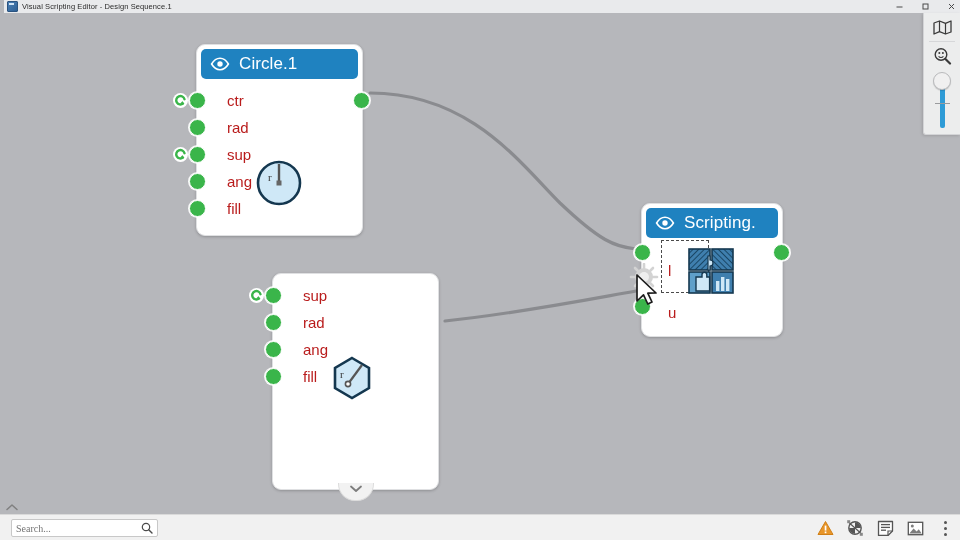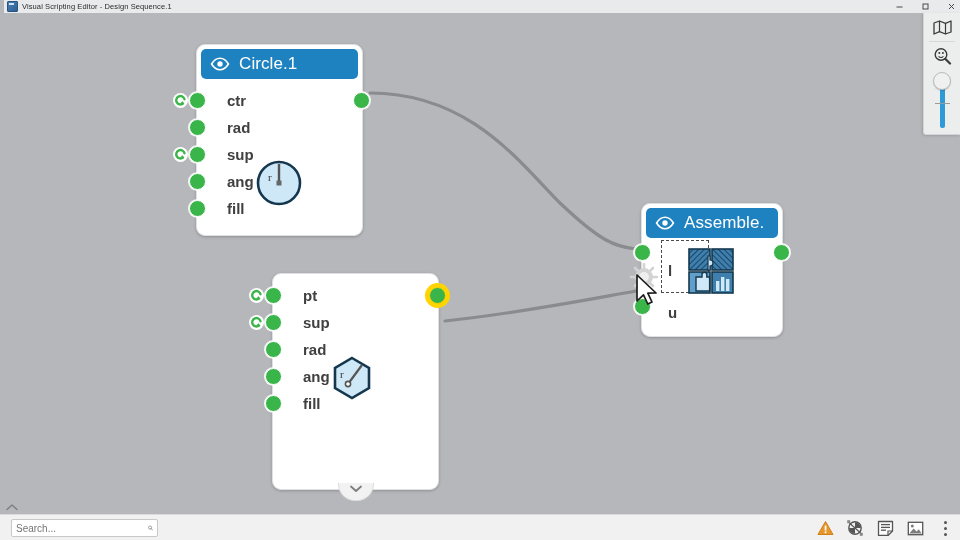--- a/index.html
+++ b/index.html
@@ -53,21 +53,21 @@
   }
   .eye{flex:none;margin-right:9px;}
   .node-title{
     color:#ffffff;font-size:17px;font-weight:400;white-space:nowrap;letter-spacing:.1px;
   }
   .node-body{position:relative;}
   .port-row{
     display:flex;align-items:center;height:27px;position:relative;
   }
   .port-label{
-    font-size:15px;color:#404040;margin-left:30px;line-height:1;font-weight:bold;
+    font-size:15px;color:#b91c1c;margin-left:30px;line-height:1;
   }
   .port-dot{
     position:absolute;width:15px;height:15px;border-radius:50%;
     background:#3ab54a;border:1px solid #ffffff;
     box-shadow:0 0 0 1px rgba(255,255,255,.9);
   }
   .port-dot.in{left:-8px;}
   .port-dot.out{right:-8px;}
   .port-dot.sel{
     background:#3ab54a;box-shadow:0 0 0 4px #ffd400;
@@ -128,21 +128,21 @@
     background:#f1f1f1;border-top:1px solid #dadada;
     display:flex;align-items:center;
   }
   .searchbox{
     margin-left:11px;width:137px;height:16px;background:#ffffff;
     border:1px solid #c8c8c8;border-radius:2px;
     display:flex;align-items:center;padding:0 4px;
   }
   .search-input{
     border:none;outline:none;flex:1;font-size:10px;color:#8a8a8a;
-    font-family:Liberation Sans, sans-serif;background:transparent;padding:0;
+    font-family:Liberation Serif, serif;background:transparent;padding:0;
   }
   .sb-right{margin-left:auto;display:flex;align-items:center;padding-right:6px;gap:12px;}
   .sb-icon{width:18px;height:18px;display:flex;align-items:center;justify-content:center;}
 
   
   .cursorwrap{position:absolute;pointer-events:none;}
 </style>
 </head>
 <body>
 
@@ -238,40 +238,29 @@
     <div class="node" style="left:272px;top:260px;width:165px;height:215px;">
       <div class="node-body" style="padding-top:8px;">
 
         <svg class="glyph" style="left:55px;top:80px;" width="48" height="48" viewBox="0 0 48 48">
           <polygon points="24,4 41,14 41,34 24,44 7,34 7,14" fill="#cfe8f7" stroke="#14374f" stroke-width="2.6"></polygon>
           <line x1="20" y1="30" x2="34" y2="11" stroke="#555" stroke-width="2.2"></line>
           <circle cx="20" cy="30" r="2.6" fill="#fff" stroke="#555" stroke-width="1.6"></circle>
           <text x="12" y="24" font-family="Liberation Serif, serif" font-size="11" fill="#333">r</text>
         </svg>
 
+
         <div class="port-row">
           <div class="loop-badge">
             <svg width="13" height="13" viewBox="0 0 13 13">
               <path d="M10.5 5.2A4.2 4.2 0 1 0 9 9.6" fill="none" stroke="#3ab54a" stroke-width="2.4" stroke-linecap="round"></path>
               <path d="M6.2 9.4 9.6 10.2 8.6 6.9Z" fill="#3ab54a"></path>
             </svg>
           </div>
           <div class="port-dot in"></div>
-          <div class="port-label">pt</div>
-          <div class="port-dot out sel"></div>
-        </div>
-
-        <div class="port-row">
-          <div class="loop-badge">
-            <svg width="13" height="13" viewBox="0 0 13 13">
-              <path d="M10.5 5.2A4.2 4.2 0 1 0 9 9.6" fill="none" stroke="#3ab54a" stroke-width="2.4" stroke-linecap="round"></path>
-              <path d="M6.2 9.4 9.6 10.2 8.6 6.9Z" fill="#3ab54a"></path>
-            </svg>
-          </div>
-          <div class="port-dot in"></div>
           <div class="port-label">sup</div>
         </div>
 
 
         <div class="port-row">
           <div class="port-dot in"></div>
           <div class="port-label">rad</div>
         </div>
 
         <div class="port-row">
@@ -291,21 +280,21 @@
         </svg>
       </div>
     </div>
 
     <div class="node" style="left:641px;top:190px;width:140px;height:132px;">
       <div class="node-header">
         <svg class="eye" width="20" height="14" viewBox="0 0 20 14">
           <path d="M10 1.3C5 1.3 1.6 7 1.6 7S5 12.7 10 12.7 18.4 7 18.4 7 15 1.3 10 1.3Z" fill="none" stroke="#ffffff" stroke-width="1.6"></path>
           <circle cx="10" cy="7" r="2.7" fill="#ffffff"></circle>
         </svg>
-        <div class="node-title">Assemble.</div>
+        <div class="node-title">Scripting.</div>
       </div>
       <div class="node-body" style="padding-top:10px;">
 
         <div class="dashed-sel" style="left:19px;top:2px;width:46px;height:51px;"></div>
 
         <svg class="glyph" style="left:46px;top:10px;" width="46" height="46" viewBox="0 0 46 46">
           <defs>
             <pattern id="hatch" width="4" height="4" patternTransform="rotate(45)" patternUnits="userSpaceOnUse">
               <rect width="4" height="4" fill="#3f7fae"></rect>
               <line x1="0" y1="0" x2="0" y2="4" stroke="#1a4766" stroke-width="2"></line>

